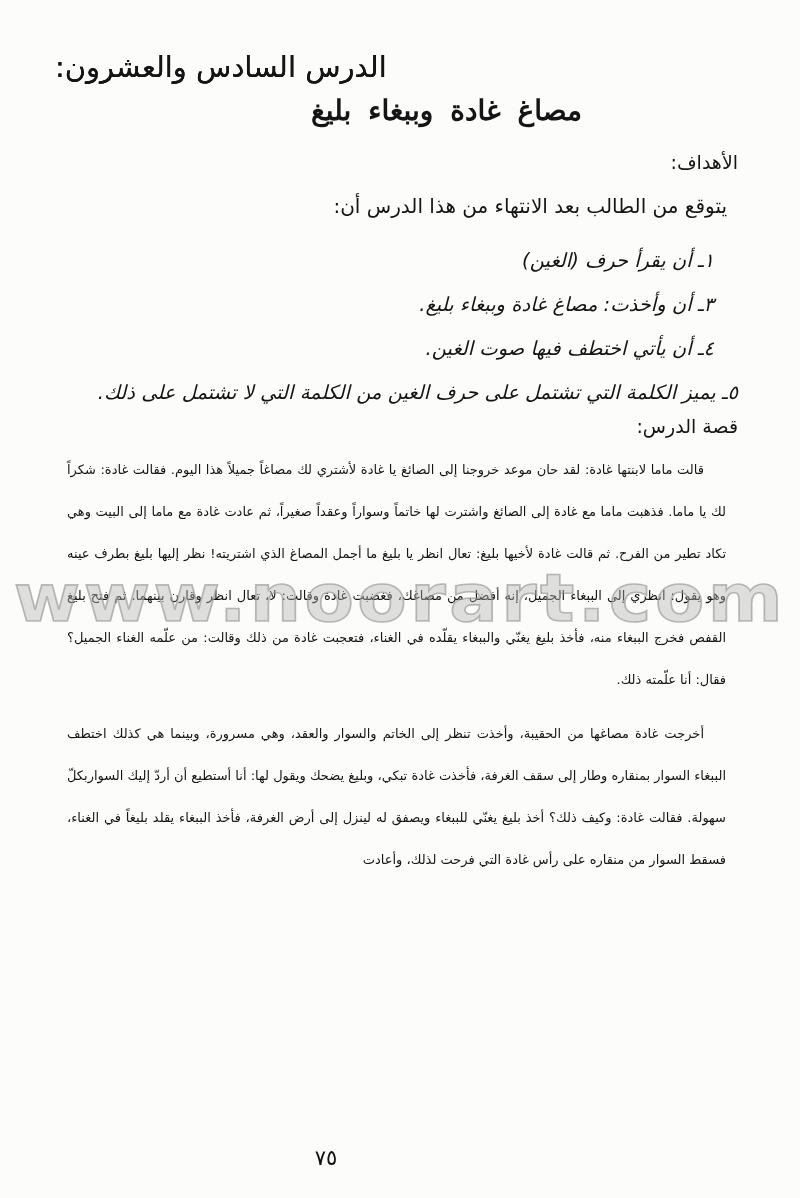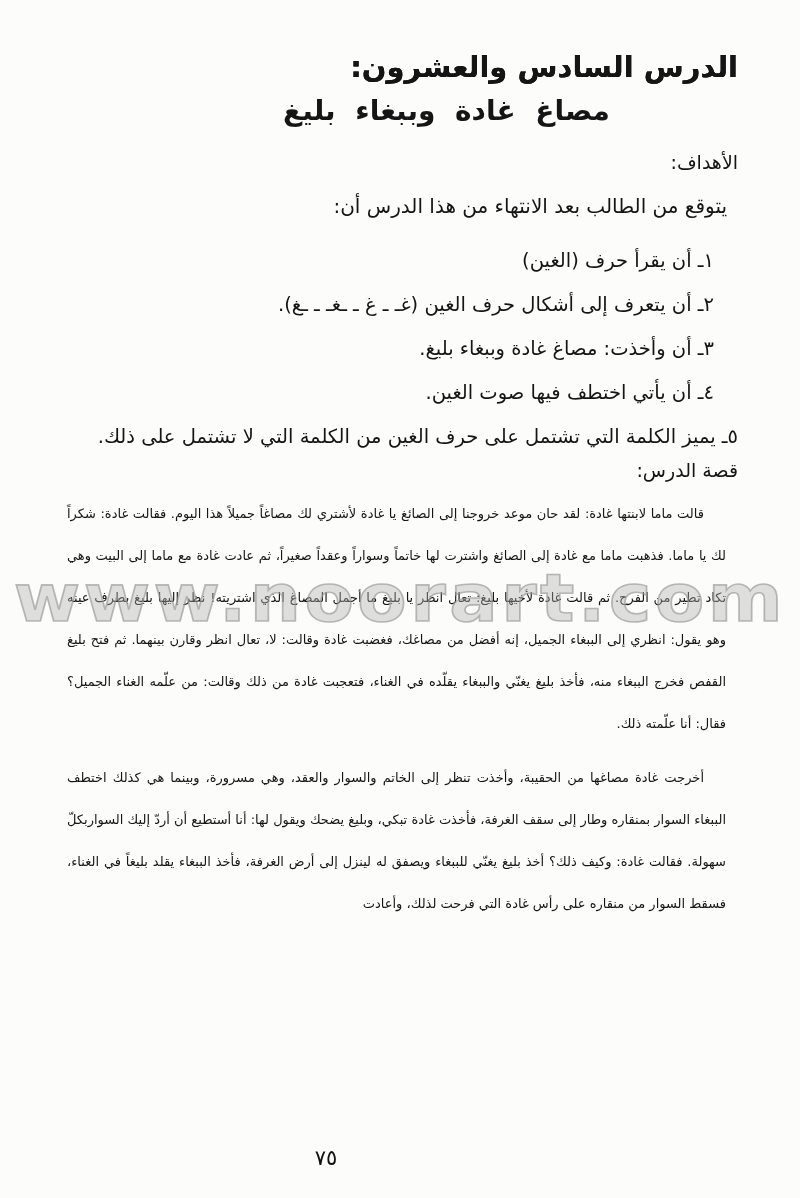--- a/index.html
+++ b/index.html
@@ -17,36 +17,37 @@
     padding: 50px 62px 0 55px;
     direction: rtl;
     font-family: "DejaVu Sans", sans-serif;
     color: #151515;
     overflow: hidden;
   }
 
   
   .lesson-title {
     font-size: 29px;
-    font-weight: bold;
-    text-align: right;
+    font-weight: normal;
+    text-align: left;
     margin: 0 0 10px 0;
     letter-spacing: 0.5px;
     text-shadow: 0 0 0.6px #000;
   }
 
   
   .lesson-subtitle {
     font-size: 28px;
     font-weight: bold;
     text-align: center;
     padding-left: 100px;
     margin: 0 0 24px 0;
     letter-spacing: 1px;
     word-spacing: 10px;
+    font-family: Liberation Serif, serif;
   }
 
   .section-heading {
     font-size: 19px;
     font-weight: normal;
     text-align: right;
     margin: 0 0 10px 0;
   }
 
   .objectives-intro {
@@ -59,20 +60,21 @@
   .objectives-list {
     list-style: none;
     margin: 0 0 0 0;
     padding: 0 24px 0 0;
   }
   .objectives-list li {
     font-size: 19.5px;
     line-height: 44px;
     text-align: right;
     white-space: nowrap;
+    font-style: italic;
   }
   .objectives-list li.wide {
     padding-right: 0;
     margin-right: -24px;
     white-space: normal;
   }
 
   .story-heading {
     margin-bottom: 4px;
   }
@@ -124,21 +126,20 @@
   <h1 class="lesson-title">الدرس السادس والعشرون:</h1>
 
   <div class="lesson-subtitle">مصاغ غادة وببغاء بليغ</div>
 
   <h2 class="section-heading">الأهداف:</h2>
 
   <p class="objectives-intro">يتوقع من الطالب بعد الانتهاء من هذا الدرس أن:</p>
 
   <ul class="objectives-list">
     <li>١ـ أن يقرأ حرف (الغين)</li>
-    <li>٢ـ أن يتعرف إلى أشكال حرف الغين (غـ ـ غ ـ ـغـ ـ ـغ).</li>
     <li>٣ـ أن وأخذت: مصاغ غادة وببغاء بليغ.</li>
     <li>٤ـ أن يأتي اختطف فيها صوت الغين.</li>
     <li class="wide">٥ـ يميز الكلمة التي تشتمل على حرف الغين من الكلمة التي لا تشتمل على ذلك.</li>
   </ul>
 
   <h2 class="section-heading story-heading">قصة الدرس:</h2>
 
   <p class="story-paragraph">قالت ماما لابنتها غادة: لقد حان موعد خروجنا إلى الصائغ يا غادة لأشتري لك مصاغاً جميلاً هذا اليوم. فقالت غادة: شكراً لك يا ماما. فذهبت ماما مع غادة إلى الصائغ واشترت لها خاتماً وسواراً وعقداً صغيراً، ثم عادت غادة مع ماما إلى البيت وهي تكاد تطير من الفرح. ثم قالت غادة لأخيها بليغ: تعال انظر يا بليغ ما أجمل المصاغ الذي اشتريته! نظر إليها بليغ بطرف عينه وهو يقول: انظري إلى الببغاء الجميل، إنه أفضل من مصاغك، فغضبت غادة وقالت: لا، تعال انظر وقارن بينهما. ثم فتح بليغ القفص فخرج الببغاء منه، فأخذ بليغ يغنّي والببغاء يقلّده في الغناء، فتعجبت غادة من ذلك وقالت: من علّمه الغناء الجميل؟ فقال: أنا علّمته ذلك.</p>
 
   <p class="story-paragraph">أخرجت غادة مصاغها من الحقيبة، وأخذت تنظر إلى الخاتم والسوار والعقد، وهي مسرورة، وبينما هي كذلك اختطف الببغاء السوار بمنقاره وطار إلى سقف الغرفة، فأخذت غادة تبكي، وبليغ يضحك ويقول لها: أنا أستطيع أن أردّ إليك السواربكلّ سهولة. فقالت غادة: وكيف ذلك؟ أخذ بليغ يغنّي للببغاء ويصفق له لينزل إلى أرض الغرفة، فأخذ الببغاء يقلد بليغاً في الغناء، فسقط السوار من منقاره على رأس غادة التي فرحت لذلك، وأعادت</p>

